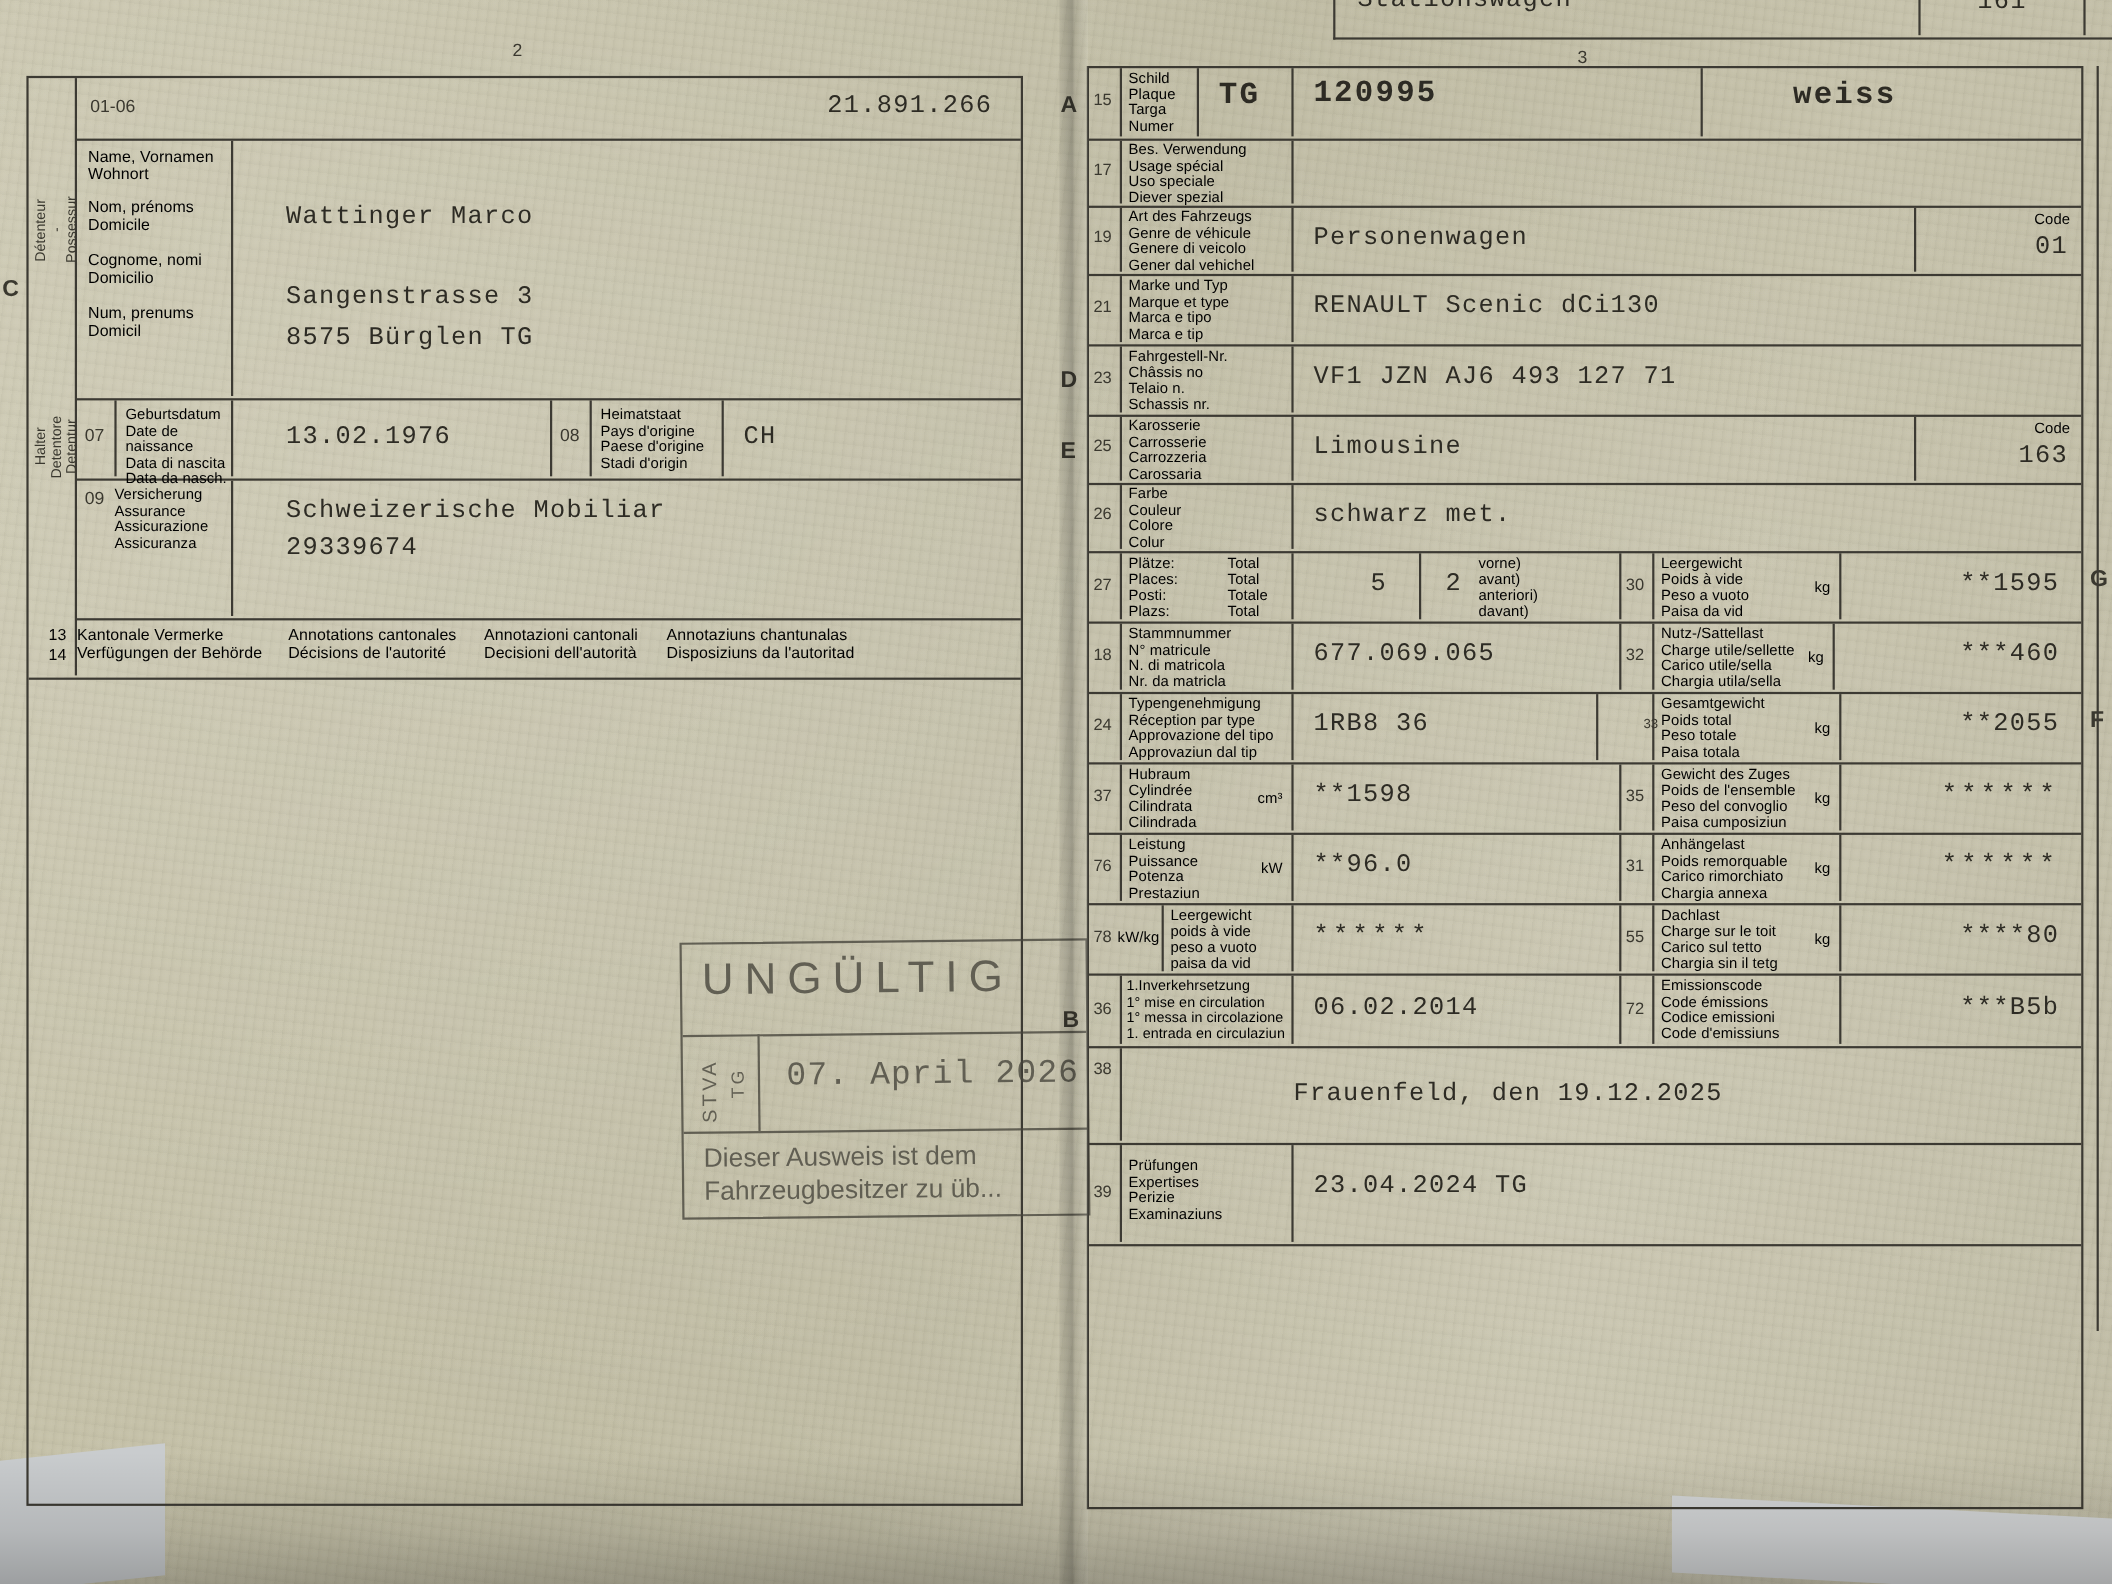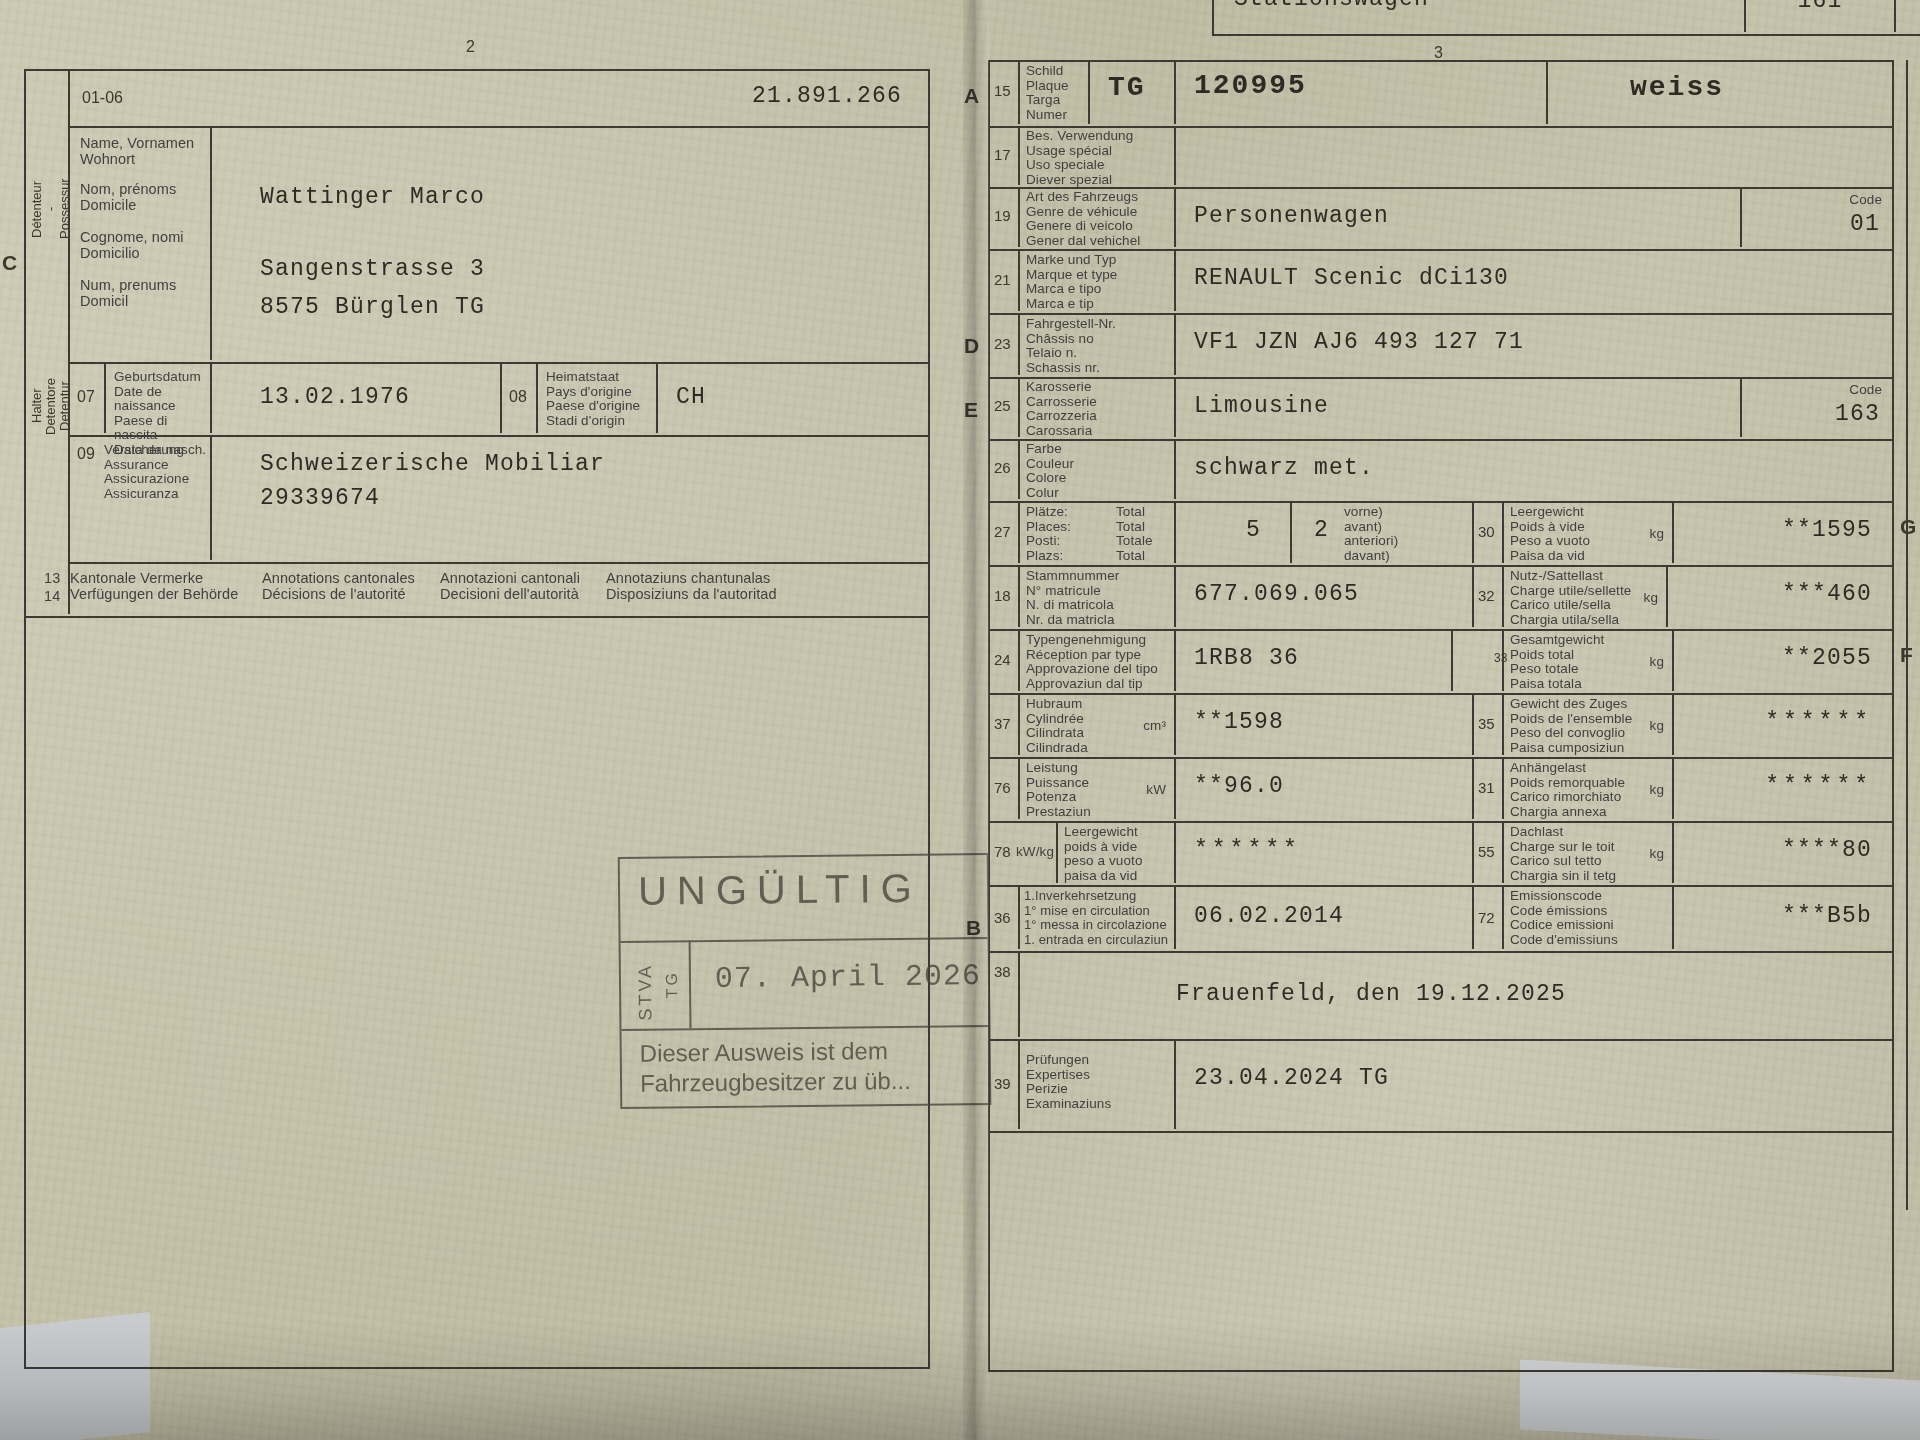--- a/index.html
+++ b/index.html
@@ -40,21 +40,21 @@
   .desk-right{position:absolute;right:0;bottom:0;width:400px;height:70px;background:#d3d5d6;transform:skewY(3deg);}
 
   
   .pane{position:absolute;box-sizing:border-box;border:2px solid #3c3a33;}
   .cell{position:absolute;box-sizing:border-box;}
   .b-l{border-left:2px solid #3c3a33;}
   .b-r{border-right:2px solid #3c3a33;}
   .b-b{border-bottom:2px solid #3c3a33;}
 
   .lab{
-    font-size:14.5px;line-height:15.5px;color:#404040;
+    font-size:14.5px;line-height:15.5px;color:#000000;
     font-family:"Liberation Sans", sans-serif;
     letter-spacing:0.1px;
   }
   .lab.sm{font-size:13.5px;line-height:14.5px;}
   .num{
     font-size:17px;color:#3a382f;font-family:"Liberation Sans", sans-serif;
   }
   .type{
     font-family:"Liberation Mono", monospace;
     font-size:23px;color:#2d2b24;letter-spacing:1.2px;
@@ -148,21 +148,21 @@
   </div>
 
   <div class="cell b-b" style="left:44px;top:293px;width:858px;height:73px;">
     <div class="cell b-r" style="left:0;top:0;width:36px;height:69px;">
       <div class="num" style="position:absolute;left:7px;top:24px;font-size:16px;">07</div>
     </div>
     <div class="cell b-r" style="left:36px;top:0;width:106px;height:69px;">
       <div class="lab sm" style="position:absolute;left:8px;top:6px;">
         <span>Geburtsdatum</span><br>
         <span>Date de naissance</span><br>
-        <span>Paese di nascita</span><br>
+        <span>Data di nascita</span><br>
         <span>Data da nasch.</span>
       </div>
     </div>
     <div class="cell b-r" style="left:142px;top:0;width:290px;height:69px;">
       <div class="type" style="position:absolute;left:48px;top:20px;">13.02.1976</div>
     </div>
     <div class="cell b-r" style="left:432px;top:0;width:36px;height:69px;">
       <div class="num" style="position:absolute;left:7px;top:24px;font-size:16px;">08</div>
     </div>
     <div class="cell b-r" style="left:468px;top:0;width:120px;height:69px;">

